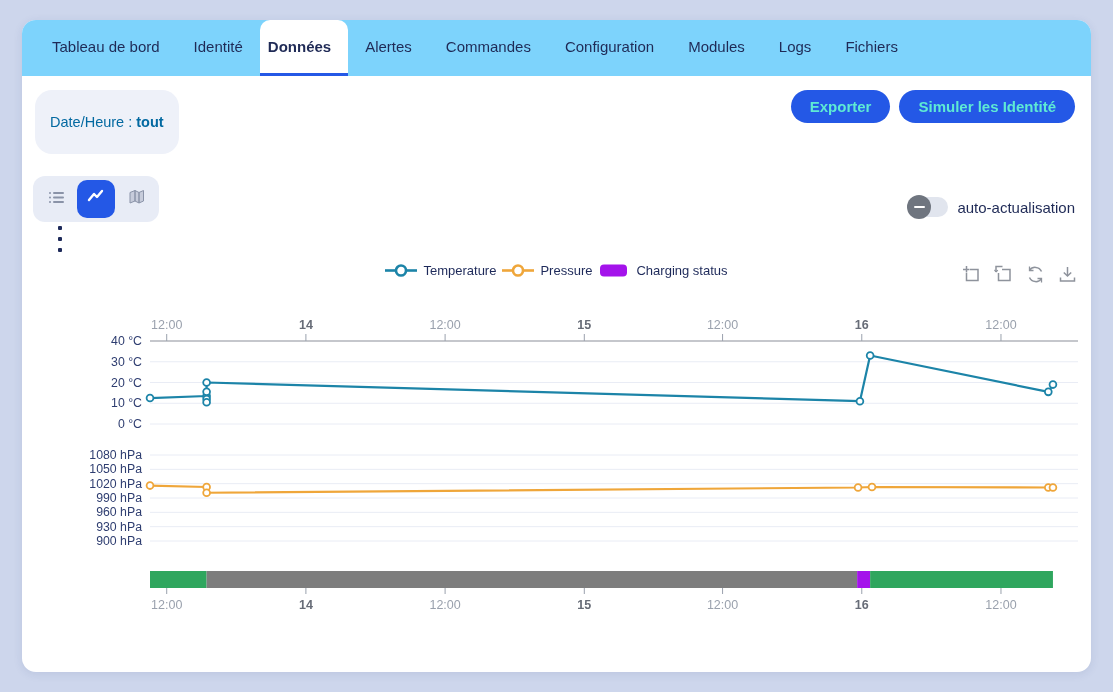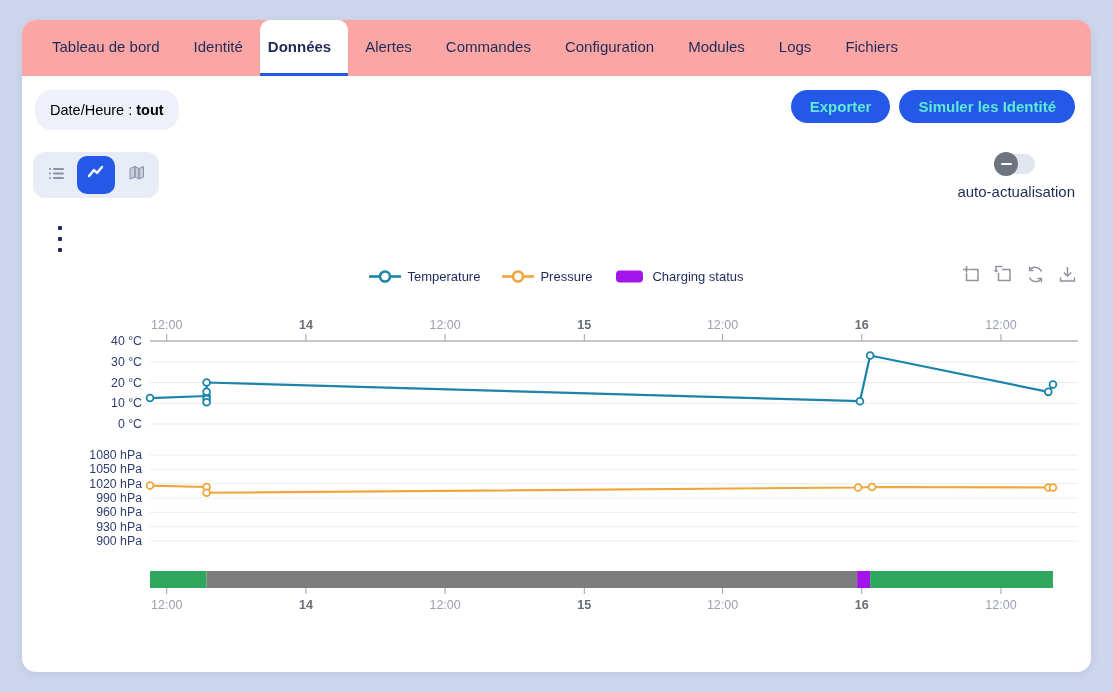--- a/index.html
+++ b/index.html
@@ -10,43 +10,43 @@
     position:relative;overflow:hidden;
     color:#1f2a56;
   }
   .card{
     position:absolute;left:22px;top:20px;width:1069px;height:652px;
     background:#ffffff;border-radius:14px;
     box-shadow:0 2px 10px rgba(40,60,120,.10);
   }
   
   .tabbar{
-    height:56px;background:#fca5a5;border-radius:14px 14px 0 0;
+    height:56px;background:#7dd3fc;border-radius:14px 14px 0 0;
     display:flex;align-items:stretch;padding-left:13px;
   }
   .tab{
     display:flex;align-items:center;padding:0 17px;
     font-size:15px;font-weight:500;color:#1f2a56;cursor:pointer;
     border-bottom:3px solid transparent;box-sizing:border-box;
   }
   .tab.active{
     background:#ffffff;font-weight:700;
     border-radius:10px 10px 0 0;
     border-bottom:3px solid #2458e6;
     padding-left:8px;
   }
   
   .toprow{
     display:flex;justify-content:space-between;align-items:flex-start;
     margin:14px 16px 0 13px;
   }
   .filters{display:flex;gap:9px;}
   .chip{
-    background:#eef1f9;border-radius:17px;padding:12px 15px;
-    font-size:14.5px;color:#000000;white-space:nowrap;cursor:pointer;
+    background:#eef1f9;border-radius:17px;padding:24px 15px;
+    font-size:14.5px;color:#0369a1;white-space:nowrap;cursor:pointer;
   }
   .chip b{font-weight:700;}
   .actions{display:flex;gap:9px;}
   .btn{
     border:none;background:#2458e6;color:#5eead4;font-weight:700;
     font-size:15px;font-family:"Liberation Sans",sans-serif;
     padding:8px 19px;border-radius:17px;cursor:pointer;
   }
   
   .row2{
@@ -54,40 +54,40 @@
     margin:22px 16px 0 11px;
   }
   .switcher{
     background:#e8ecf6;border-radius:12px;padding:4px;display:flex;gap:2px;
   }
   .vs-btn{
     width:38px;height:38px;border-radius:10px;display:flex;
     align-items:center;justify-content:center;cursor:pointer;
   }
   .vs-btn.active{background:#2458e6;}
-  .autorefresh{display:flex;align-items:center;gap:9px;margin-top:2px;flex-direction:column;}
+  .autorefresh{display:flex;align-items:center;gap:9px;margin-top:21px;}
   .toggle{
     position:relative;width:38px;height:20px;background:#e1e5ee;
     border-radius:10px;cursor:pointer;
   }
   .knob{
     position:absolute;left:-3px;top:-2px;width:24px;height:24px;
     border-radius:50%;background:#6f757f;display:flex;align-items:center;justify-content:center;
   }
   .knob .minus{display:block;width:11px;height:2.5px;background:#fff;border-radius:2px;}
   .ar-label{font-size:15px;color:#1f2a56;}
   
   .kebab{
     position:absolute;left:31px;top:206px;width:14px;height:26px;cursor:pointer;
     display:flex;flex-direction:column;align-items:center;justify-content:space-between;
   }
   .kebab i{display:block;width:4px;height:4px;background:#1e2a5a;border-radius:1px;}
   
   .chart-header{position:absolute;left:0;top:243px;width:100%;height:26px;}
-  .legend{display:flex;justify-content:center;align-items:center;gap:22px;height:100%;}
+  .legend{display:flex;justify-content:center;align-items:flex-start;gap:6px;height:100%;}
   .legend-item{display:flex;align-items:center;gap:6px;cursor:pointer;}
   .legend-item span{font-size:13px;color:#1e2a5a;}
   .toolbox{position:absolute;right:14px;top:2px;display:flex;gap:13px;}
   .tool{width:19px;height:19px;cursor:pointer;display:flex;align-items:center;justify-content:center;}
   
   #chart-svg{position:absolute;left:40px;top:285px;}
   text{font-family:"Liberation Sans",sans-serif;}
 </style>
 </head>
 <body>

